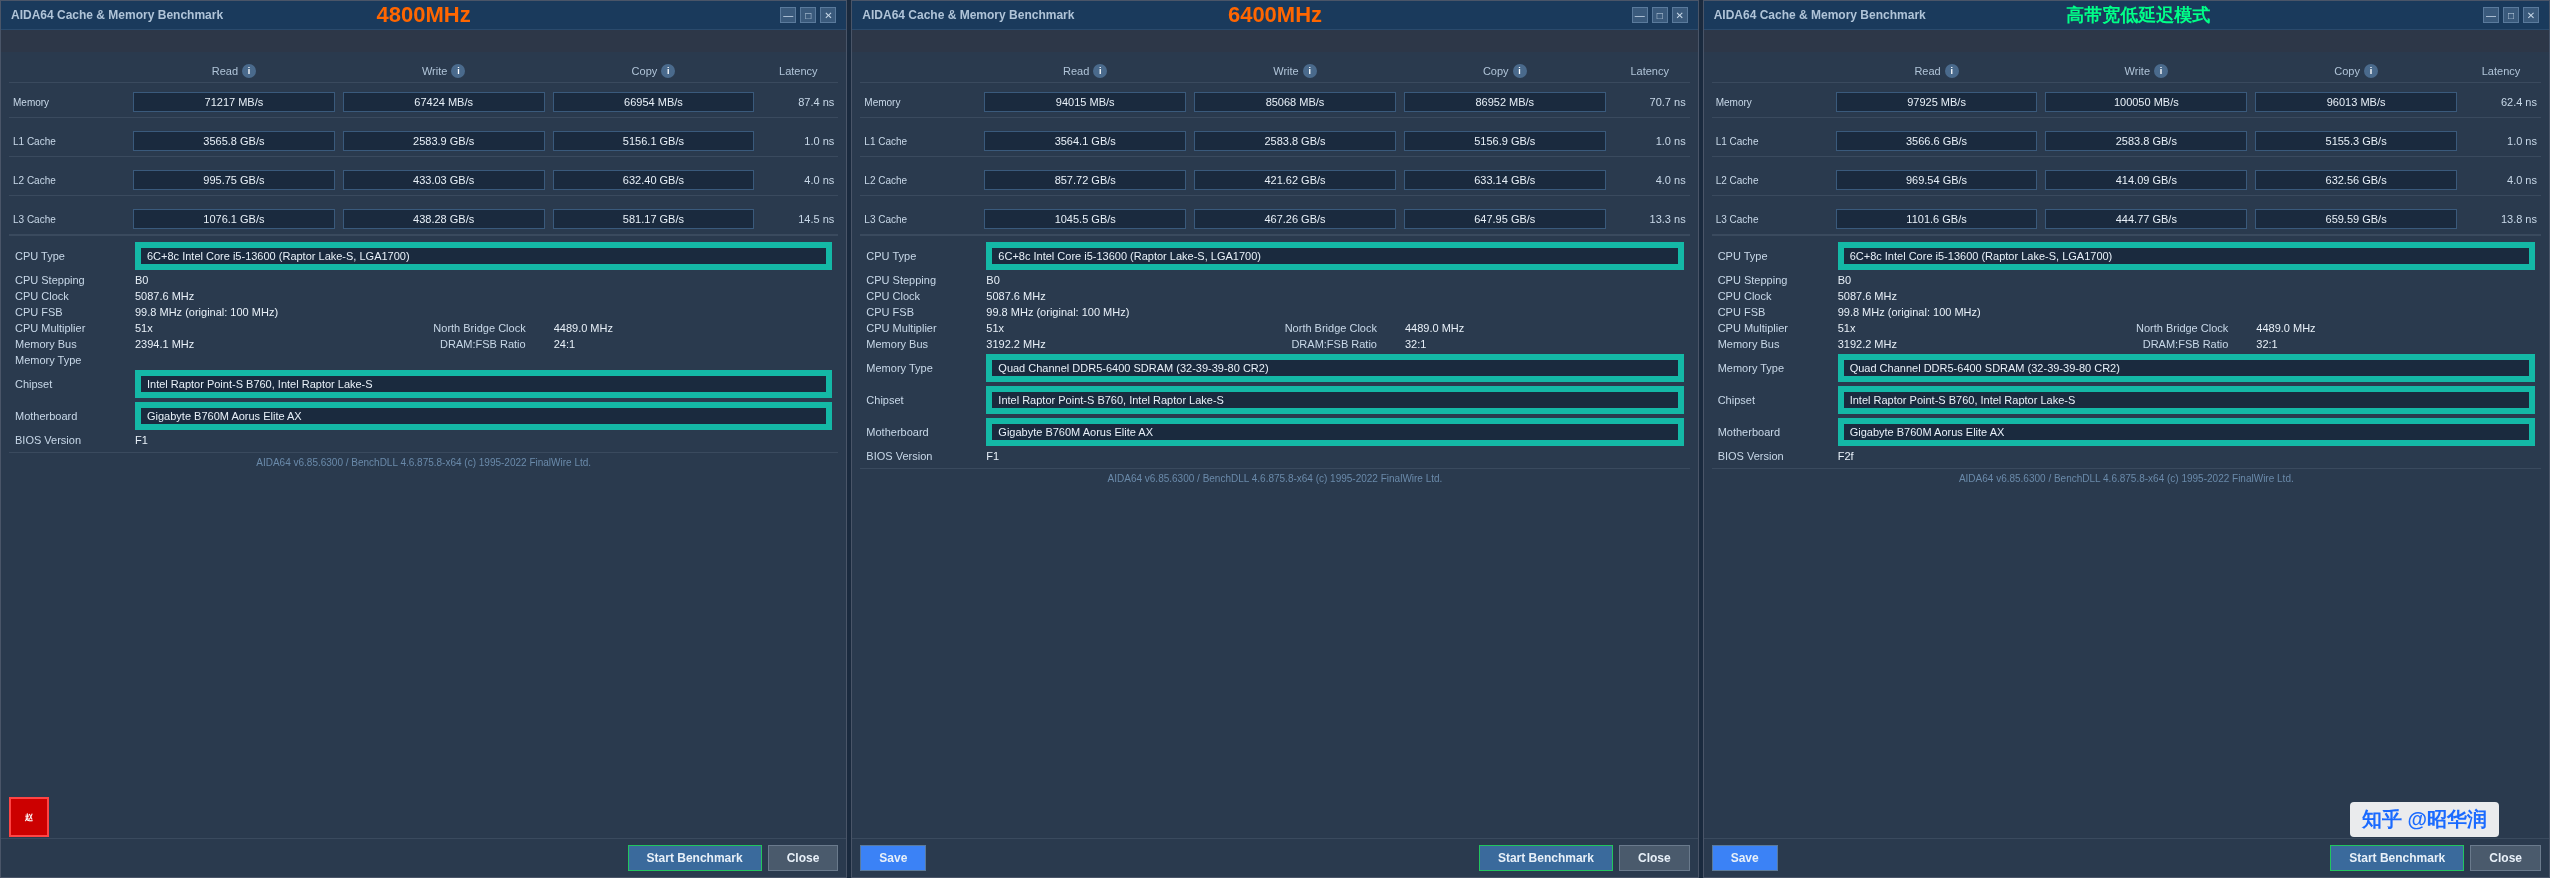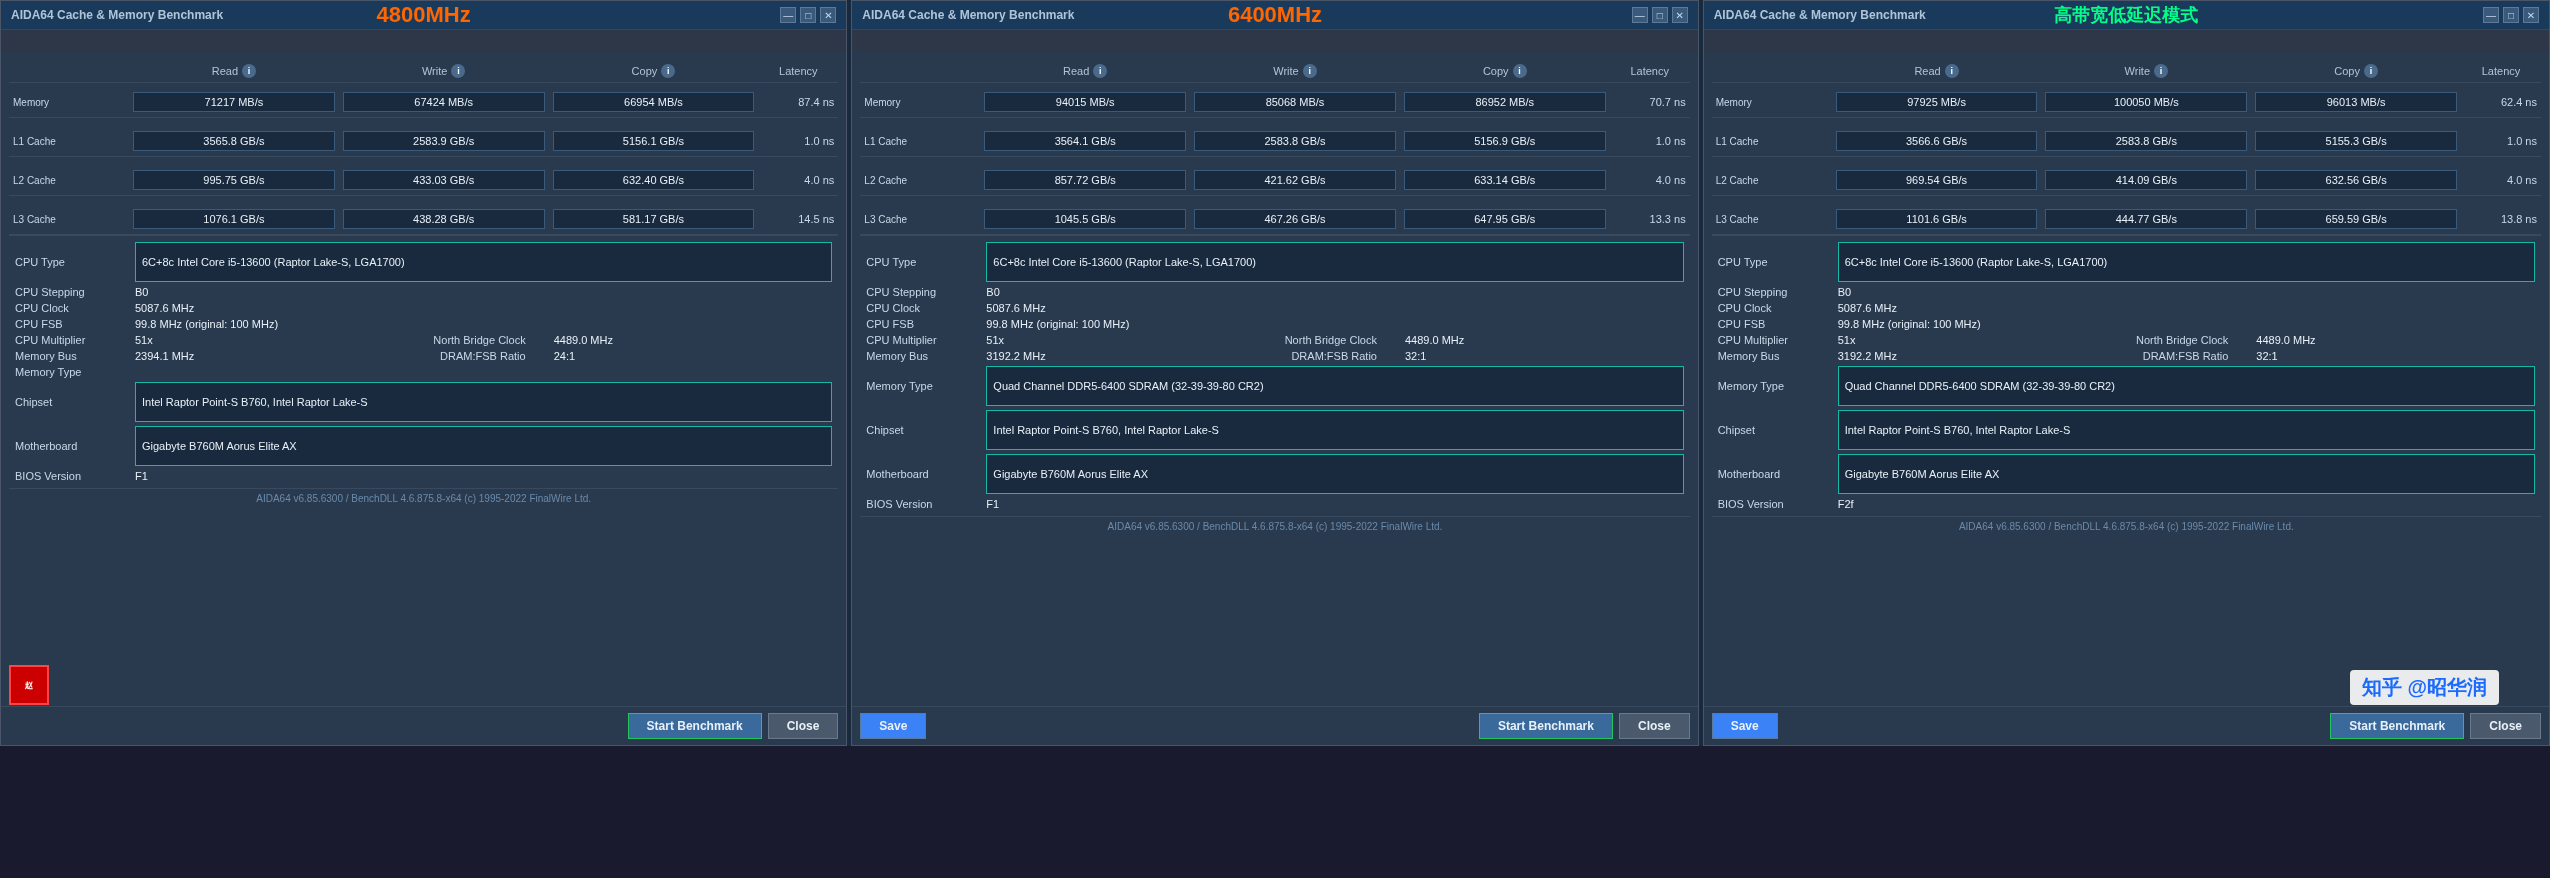--- a/index.html
+++ b/index.html
@@ -10,21 +10,21 @@
       display: flex;
       flex-direction: row;
       width: 2550px;
       min-height: 878px;
       overflow: hidden;
     }
     .panel-container {
       display: flex;
       flex-direction: row;
       width: 100%;
-      height: 746px;
+      height: 878px;
     }
     .benchmark-panel {
       flex: 1;
       background: #2d3748;
       border: 1px solid #4a5568;
       display: flex;
       flex-direction: column;
       position: relative;
       min-width: 0;
     }
@@ -45,21 +45,21 @@
     }
     .panel-freq-label {
       font-size: 22px;
       font-weight: bold;
       position: absolute;
       left: 50%;
       transform: translateX(-50%);
     }
     .freq-4800 { color: #ff6600; }
     .freq-6400 { color: #ff6600; }
-    .freq-highbw { color: #00ff88; font-size: 18px; }
+    .freq-highbw { color: #00ff88; font-size: 18px; margin-left: 12px; }
     .title-controls {
       display: flex;
       gap: 4px;
     }
     .title-btn {
       width: 16px;
       height: 16px;
       background: #3a5a7c;
       border: 1px solid #5a7a9c;
       color: #c8d8e8;
@@ -154,24 +154,24 @@
       font-size: 11px;
       flex-shrink: 0;
     }
     .info-val {
       color: #e8f0f8;
       font-size: 11px;
       flex: 1;
     }
     .info-val-box {
       background: #1a2a3e;
-      border: 1px solid #14b8a6;
+      border: 6px solid #14b8a6;
       color: #e8f0f8;
       font-size: 11px;
-      padding: 13px 6px;
+      padding: 2px 6px;
       flex: 1;
     }
     .info-row-double {
       display: grid;
       grid-template-columns: 120px 1fr 140px 1fr;
       padding: 2px 6px;
       align-items: center;
     }
     .footer-text {
       color: #6a8aaa;

